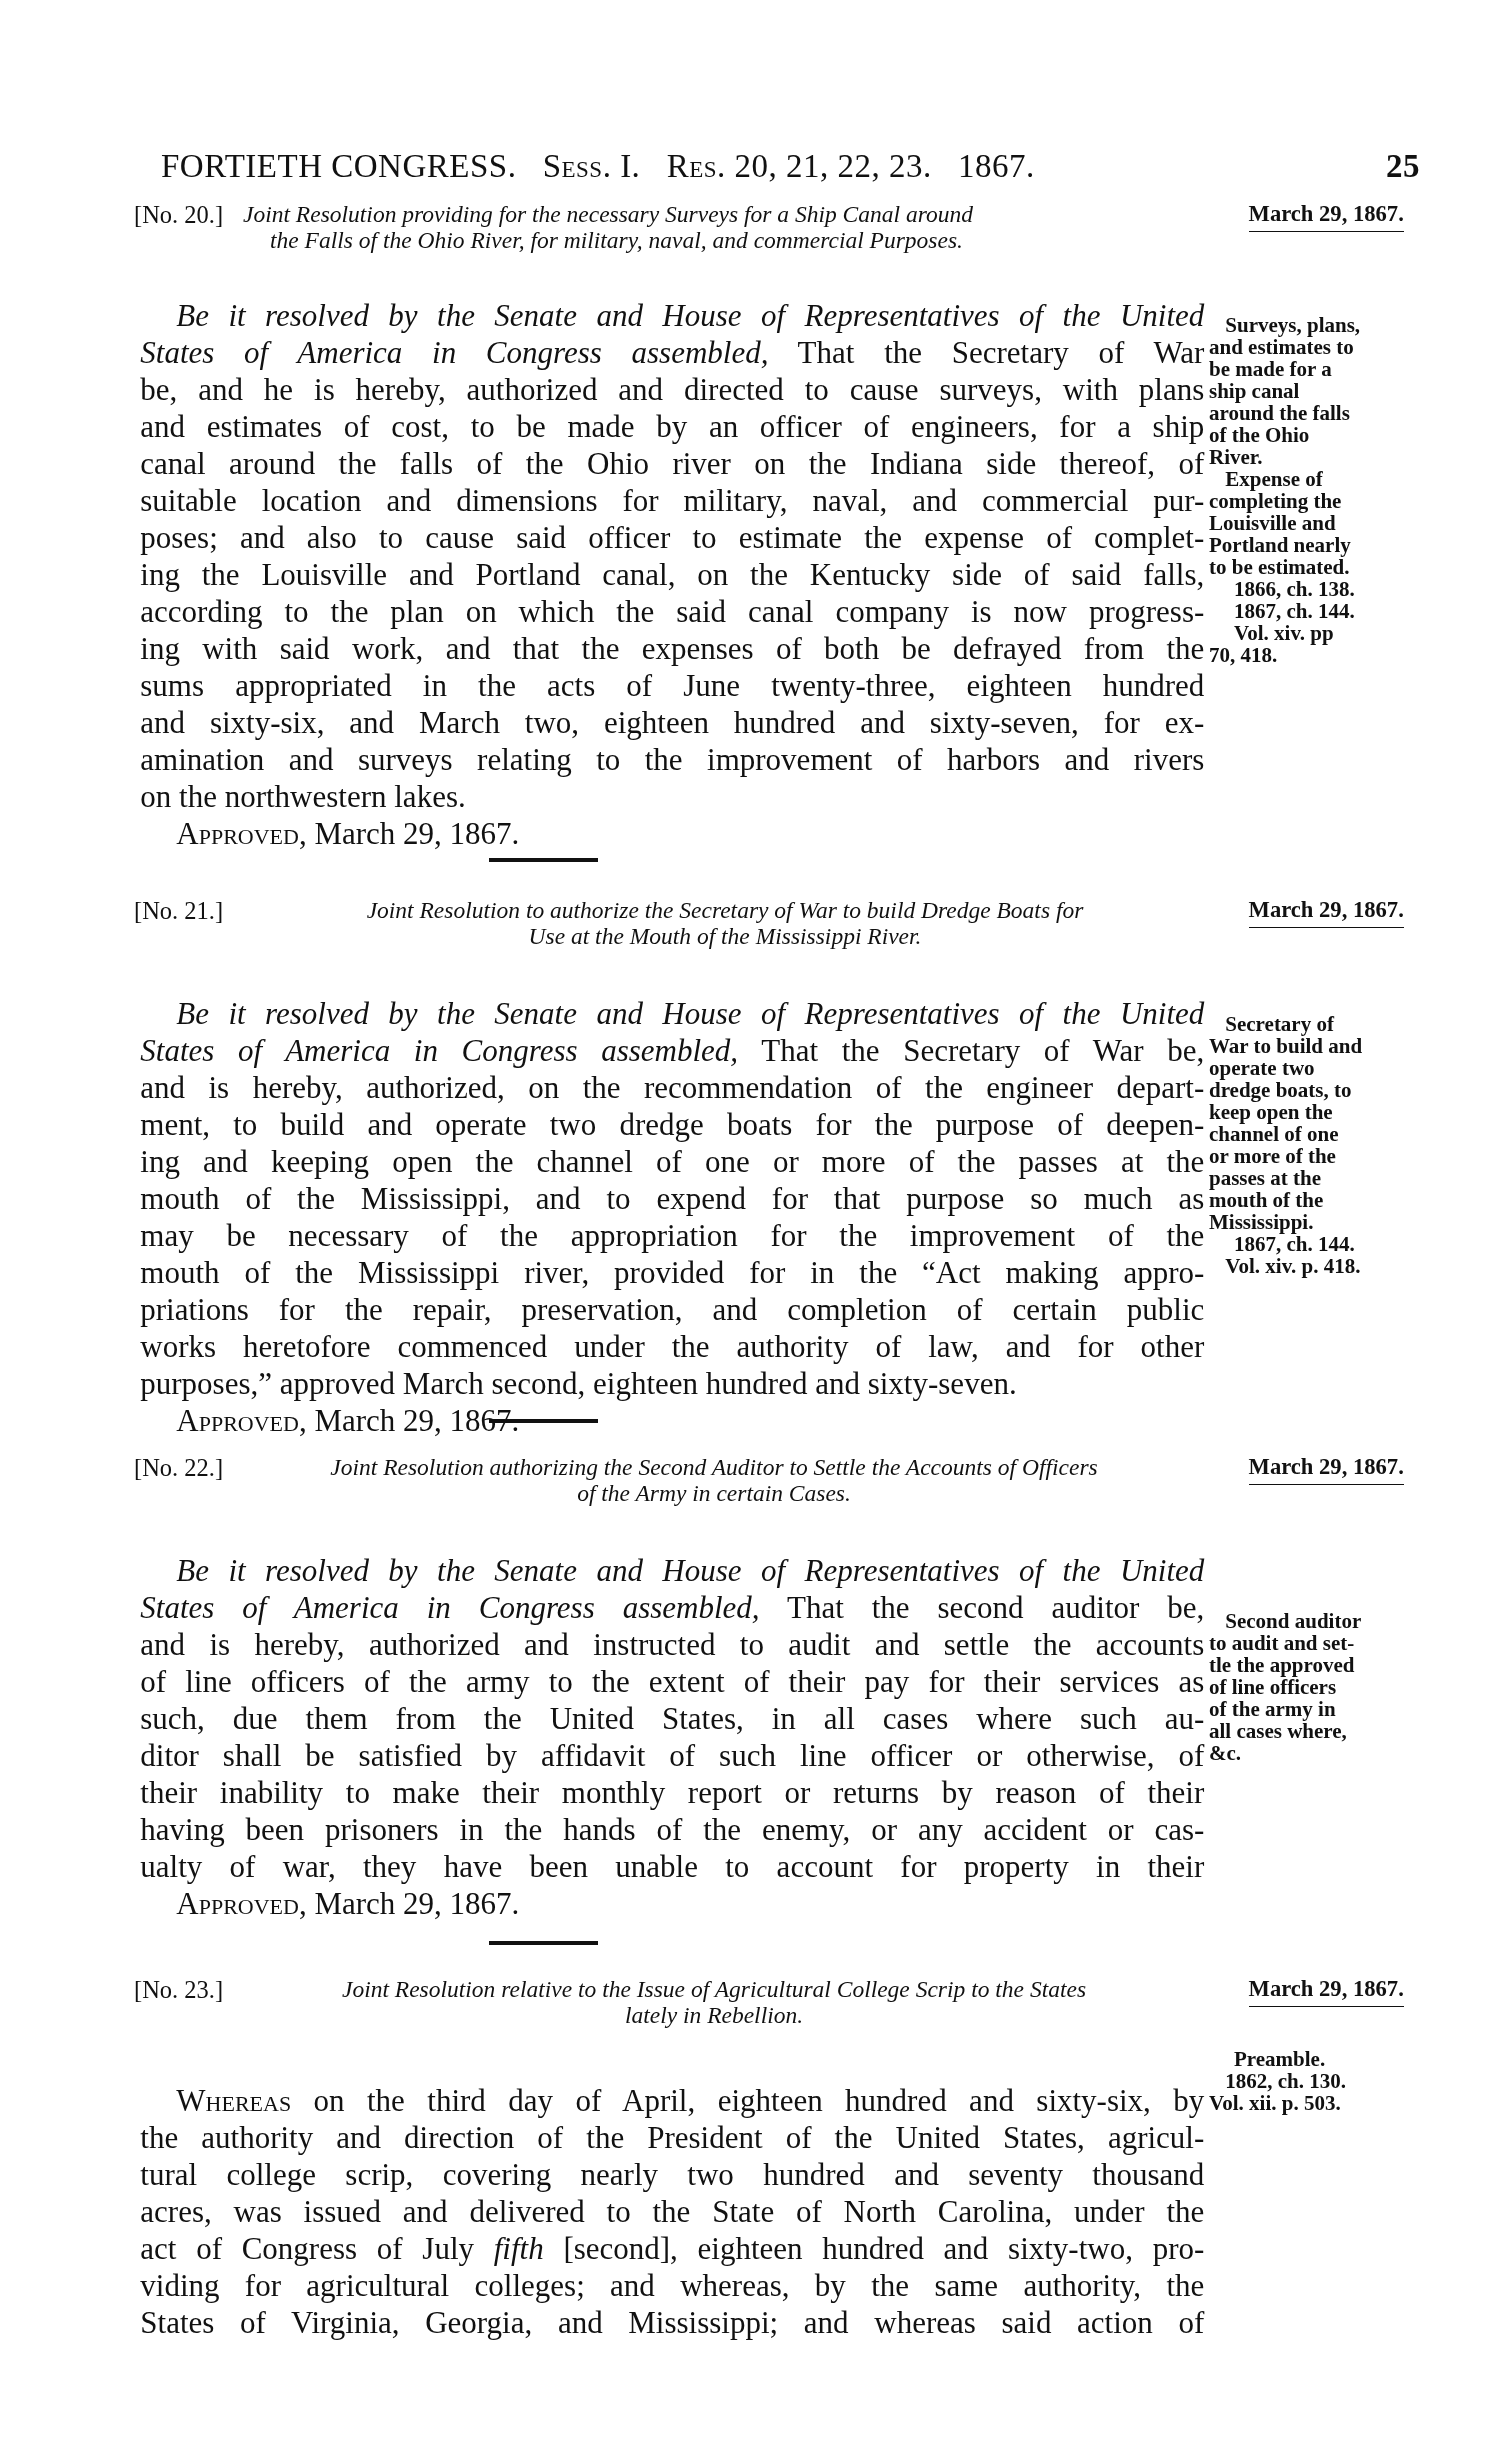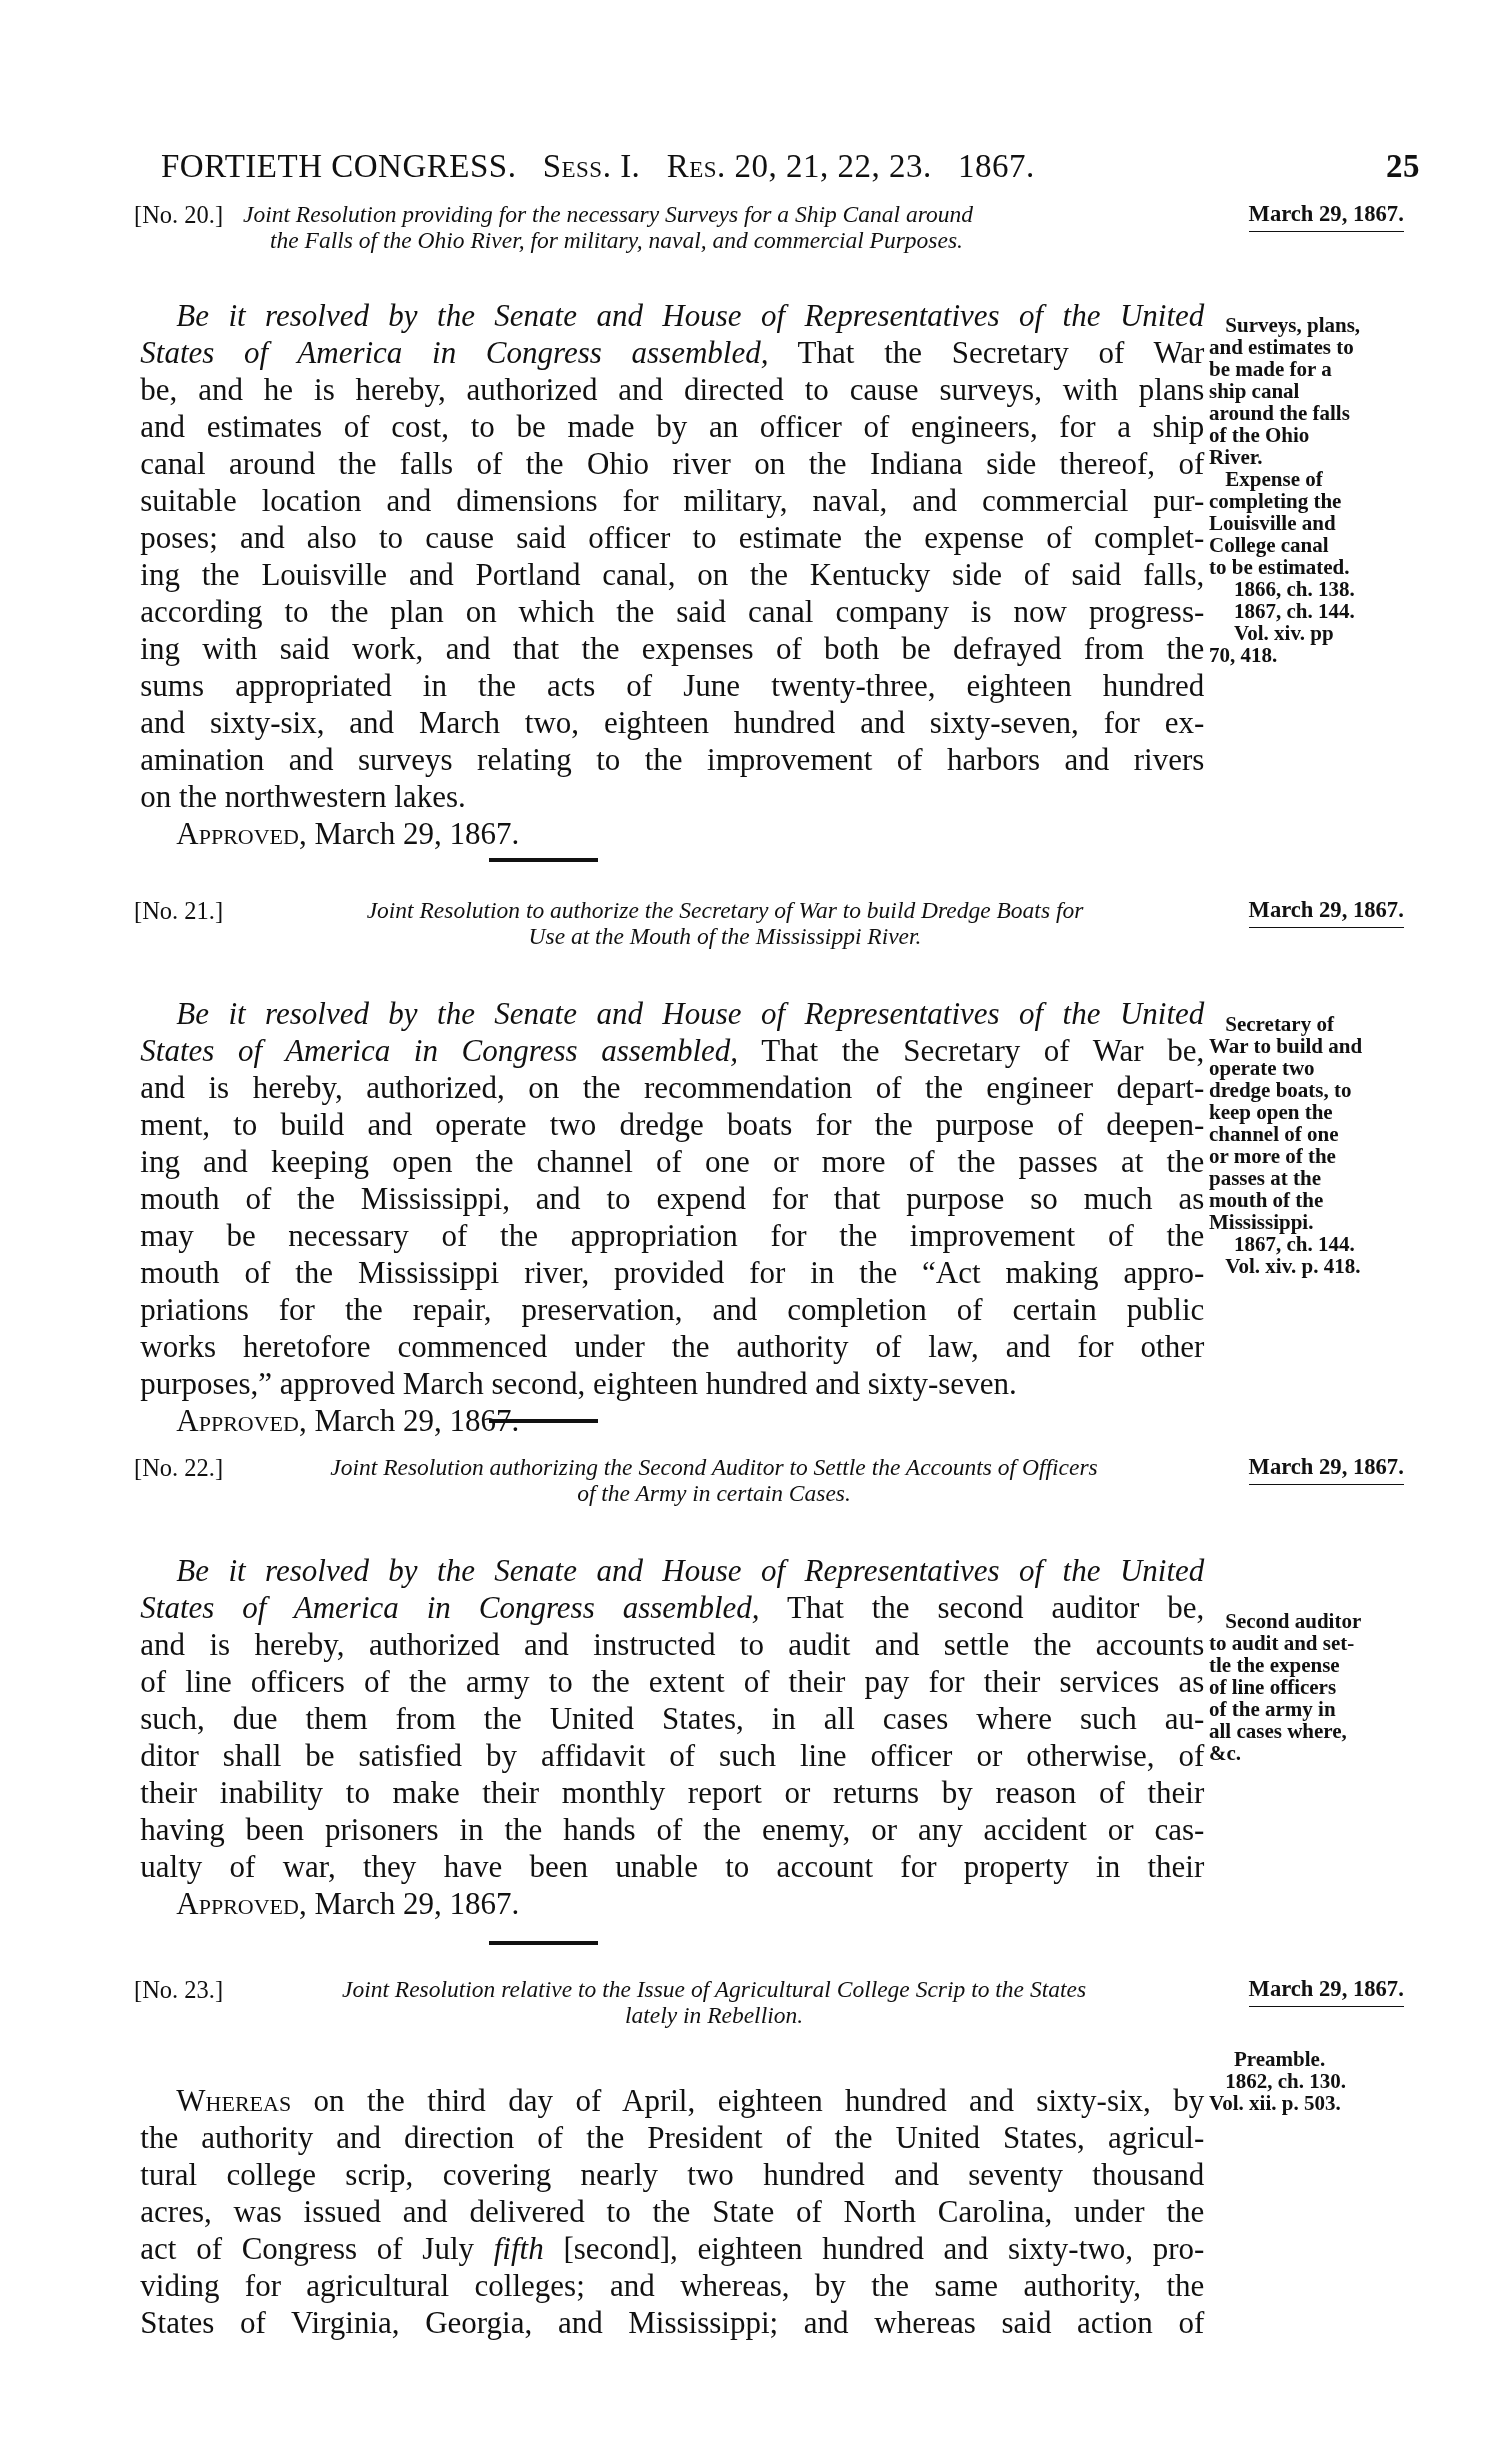--- a/index.html
+++ b/index.html
@@ -84,21 +84,21 @@
       <span class="sn-line ind">Surveys, plans,</span>
       <span class="sn-line">and estimates to</span>
       <span class="sn-line">be made for a</span>
       <span class="sn-line">ship canal</span>
       <span class="sn-line">around the falls</span>
       <span class="sn-line">of the Ohio</span>
       <span class="sn-line">River.</span>
       <span class="sn-line ind">Expense of</span>
       <span class="sn-line">completing the</span>
       <span class="sn-line">Louisville and</span>
-      <span class="sn-line">College canal</span>
+      <span class="sn-line">Portland nearly</span>
       <span class="sn-line">to be estimated.</span>
       <span class="sn-line cen">1866, ch. 138.</span>
       <span class="sn-line cen">1867, ch. 144.</span>
       <span class="sn-line cen">Vol. xiv. pp</span>
       <span class="sn-line">70, 418.</span>
     </div>
   </div>
 
   <div class="rule" style="top:858px; left:489px;"></div>
 
@@ -164,21 +164,21 @@
       <span class="line">ditor shall be satisfied by affidavit of such line officer or otherwise, of</span>
       <span class="line">their inability to make their monthly report or returns by reason of their</span>
       <span class="line">having been prisoners in the hands of the enemy, or any accident or cas-</span>
       <span class="line">ualty of war, they have been unable to account for property in their</span>
       <span class="line last approved"><span class="sc">Approved,</span> <span>March 29, 1867.</span></span>
     </div>
 
     <div class="sidenote" style="top:116px;margin-top:40px;">
       <span class="sn-line ind">Second auditor</span>
       <span class="sn-line">to audit and set-</span>
-      <span class="sn-line">tle the expense</span>
+      <span class="sn-line">tle the approved</span>
       <span class="sn-line">of line officers</span>
       <span class="sn-line">of the army in</span>
       <span class="sn-line">all cases where,</span>
       <span class="sn-line">&amp;c.</span>
     </div>
   </div>
 
   <div class="rule" style="top:1941px; left:489px;"></div>
 
   <div class="res" style="top:1976px;">

